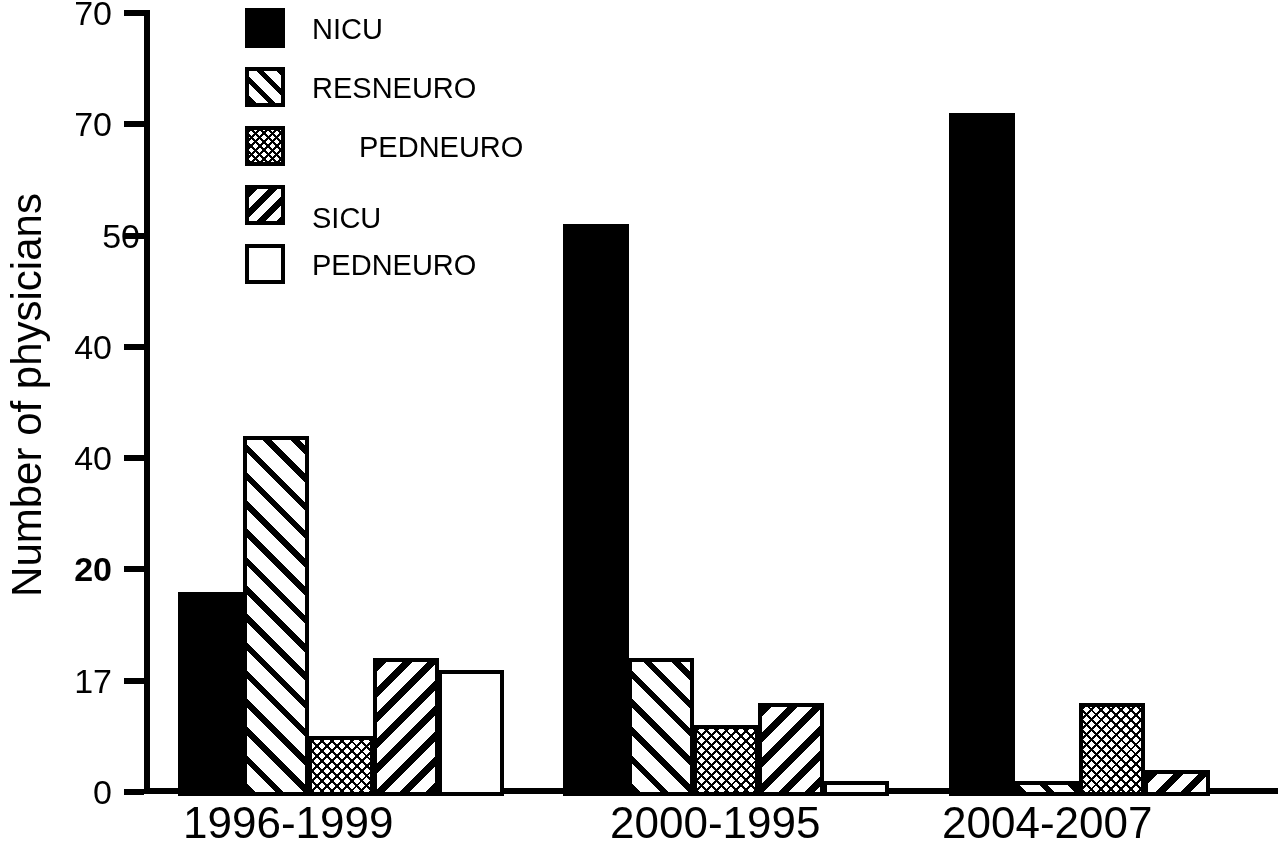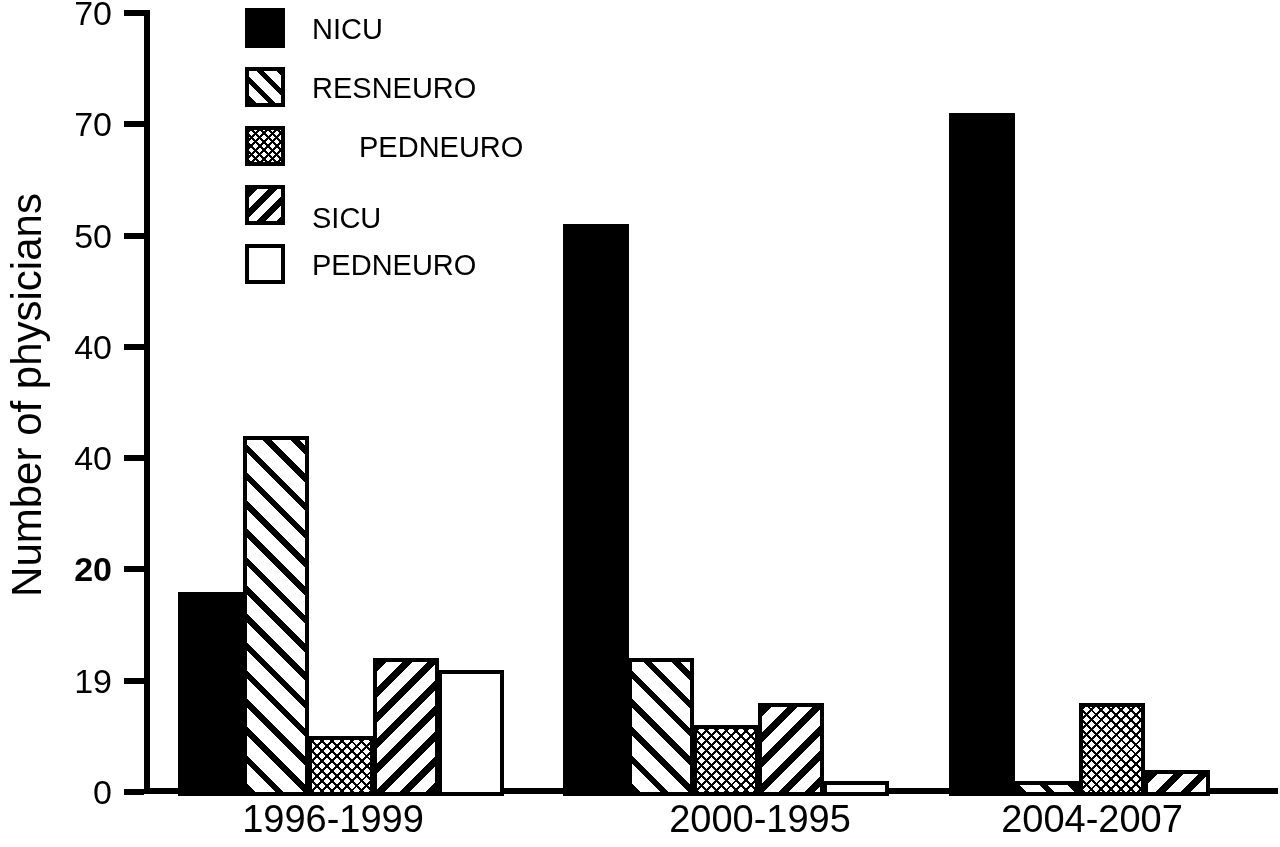--- a/index.html
+++ b/index.html
@@ -15,21 +15,21 @@
     text-align:right; font-size:34px;
   }
   .bar { position:absolute; border:4px solid #000; box-sizing:border-box; }
   .p-nicu     { background:#000; }
   .p-neurosurg{ background:repeating-linear-gradient(45deg,  #000 0 6px, #fff 6px 20px); }
   .p-pedneuro { background-color:#fff;
                 background-image:repeating-linear-gradient(45deg,  #000 0 2px, transparent 2px 7px),
                                  repeating-linear-gradient(135deg, #000 0 2px, transparent 2px 7px); }
   .p-sicu     { background:repeating-linear-gradient(135deg, #000 0 7px, #fff 7px 18px); }
   .p-resneuro { background:#fff; }
-  .xlabel { position:absolute; top:798px; width:300px; text-align:center; font-size:38px; }
+  .xlabel { position:absolute; top:798px; width:300px; font-size:44px; }
   .y-title {
     position:absolute; left:27px; top:395px; white-space:nowrap;
     transform:translate(-50%,-50%) rotate(-90deg); font-size:42px;
   }
   .legend-swatch {
     position:absolute; left:245px; width:40px; height:40px;
     border:4px solid #000; box-sizing:border-box;
   }
   .legend-swatch.p-neurosurg { background:repeating-linear-gradient(45deg,  #000 0 5px, #fff 5px 14px); }
   .legend-swatch.p-sicu      { background:repeating-linear-gradient(135deg, #000 0 6px, #fff 6px 14px); }
@@ -41,29 +41,29 @@
 </head>
 <body>
 
 <div class="chart" id="plot">
   <div class="y-title">Number of physicians</div>
   <div class="axis-v"></div>
   <div class="axis-h"></div>
 <div class="tick" style="top: 789px;"></div>
     <div class="tick-label" style="top: 768px;">0</div>
     <div class="tick" style="top: 677.71px;"></div>
-    <div class="tick-label" style="top: 656.71px;">19</div>
+    <div class="tick-label" style="top: 656.71px;">17</div>
     <div class="tick" style="top: 566.42px;"></div>
     <div class="tick-label" style="top: 545.42px; font-weight: bold;">20</div>
     <div class="tick" style="top: 455.13px;"></div>
     <div class="tick-label" style="top: 434.13px;">40</div>
     <div class="tick" style="top: 343.84px;"></div>
     <div class="tick-label" style="top: 322.84px;">40</div>
     <div class="tick" style="top: 232.55px;"></div>
-    <div class="tick-label" style="top: 211.55px;">50</div>
+    <div class="tick-label" style="top: 211.55px; padding-left: 28px;">50</div>
     <div class="tick" style="top: 121.26px;"></div>
     <div class="tick-label" style="top: 100.26px;">70</div>
     <div class="tick" style="top: 9.97px;"></div>
     <div class="tick-label" style="top: -11.03px;">70</div>
     <div class="bar p-nicu" style="left: 178px; top: 591.678px; width: 66px; height: 204.322px;"></div>
     <div class="bar p-nicu" style="left: 563px; top: 224.421px; width: 66px; height: 571.579px;"></div>
     <div class="bar p-nicu" style="left: 949px; top: 113.131px; width: 66px; height: 682.869px;"></div>
     <div class="bar p-neurosurg" style="left: 243px; top: 435.872px; width: 66px; height: 360.128px;"></div>
     <div class="bar p-neurosurg" style="left: 628px; top: 658.452px; width: 66px; height: 137.548px;"></div>
     <div class="bar p-neurosurg" style="left: 1014px; top: 780.871px; width: 66px; height: 15.129px;"></div>

